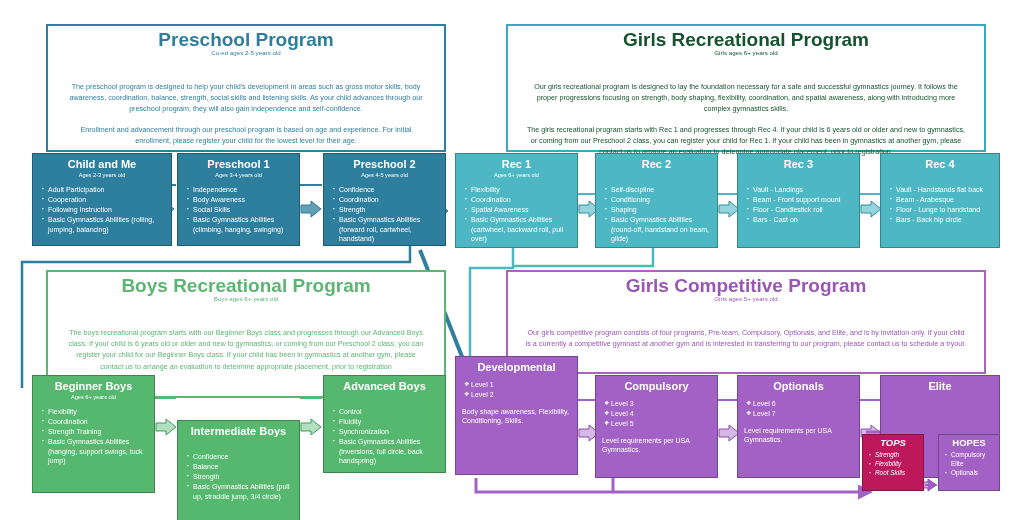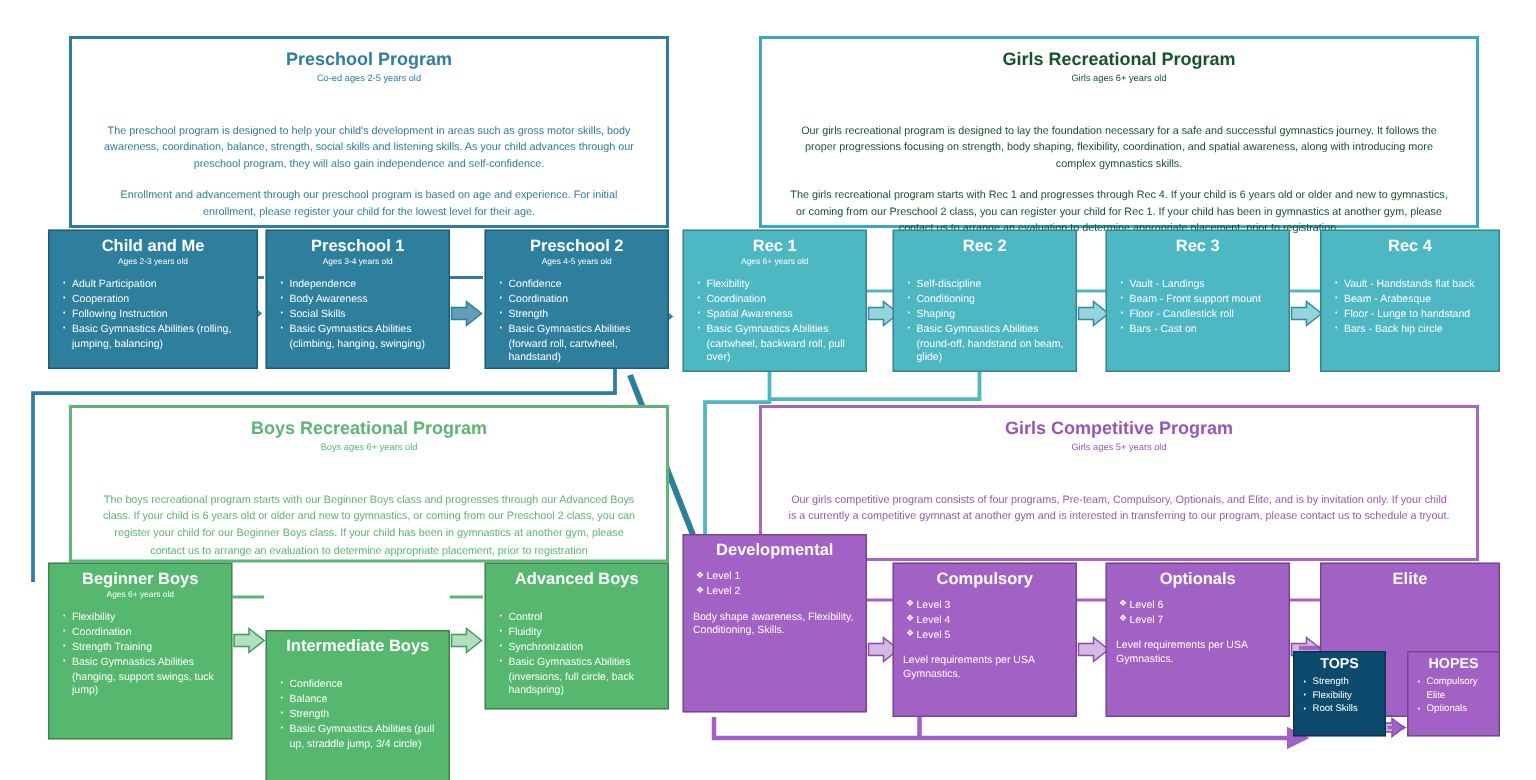--- a/index.html
+++ b/index.html
@@ -6,21 +6,21 @@
   body{
     width:1024px;height:520px;
     background:#ffffff;
     font-family:"Liberation Sans", sans-serif;
     overflow:hidden;
   }
   #stage{position:relative;width:1024px;height:520px;}
 
   
   .panel{position:absolute;box-sizing:border-box;border:2px solid;background:#fff;}
-  .panel .p-title{text-align:center;font-weight:bold;font-size:12px;line-height:15px;margin-top:6px;}
+  .panel .p-title{text-align:center;font-weight:bold;font-size:19px;line-height:15px;margin-top:6px;}
   .panel .p-sub{text-align:center;font-size:6.2px;line-height:9px;margin-top:1px;}
   .panel .p-body{text-align:center;font-size:7.2px;line-height:11.2px;padding:0 16px;margin-top:24px;}
   .panel .p-body p{margin:0 0 9px 0;}
 
   .panel.teal{border-color:#3aa9bd;}
   .panel.teal .p-title,.panel.teal .p-sub,.panel.teal .p-body{color:#14532d;}
   .panel.steel{border-color:#2e7e9e;}
   .panel.steel .p-title,.panel.steel .p-sub,.panel.steel .p-body{color:#2e7e9e;}
   .panel.green{border-color:#5cb573;}
   .panel.green .p-title,.panel.green .p-sub,.panel.green .p-body{color:#5cb573;}
@@ -34,21 +34,21 @@
   .lbox ul{list-style:none;margin:6px 0 0 0;padding:0 5px 0 8px;}
   .lbox ul li{font-size:7px;line-height:9.6px;position:relative;padding-left:7px;margin-bottom:.5px;}
   .lbox ul li:before{content:"\00b7";position:absolute;left:0;top:-1px;font-size:11px;line-height:9.6px;}
   .lbox ul.dia li:before{content:"\2756";font-size:6px;top:0px;}
   .lbox .l-note{font-size:7px;line-height:9.6px;padding:0 6px;margin-top:7px;}
 
   .bx-steel{background:#2e7e9e;}
   .bx-teal{background:#4db8c4;}
   .bx-green{background:#55b86e;}
   .bx-purple{background:#a261c4;}
-  .bx-magenta{background:#0c4a6e;}
+  .bx-magenta{background:#be185d;font-style:italic;}
 
   .lbox.compact .l-title{font-size:9.5px;line-height:11px;margin-top:2px;}
   .lbox.compact ul li{font-size:6.4px;line-height:8.6px;}
 
   
   .conn{position:absolute;}
 
   
   .barrow{position:absolute;}
   svg{display:block;overflow:visible;}
@@ -224,21 +224,21 @@
   <div class="lbox bx-teal" style="left:880px;top:153px;width:120px;height:95px;">
     <div class="l-title">Rec 4</div>
     <ul style="margin-top:14px;">
       <li>Vault - Handstands flat back</li>
       <li>Beam -  Arabesque</li>
       <li>Floor - Lunge to handstand</li>
       <li>Bars - Back hip circle</li>
     </ul>
   </div>
 
-  <div class="panel green" style="left:46px;top:270px;width:400px;height:105px;">
+  <div class="panel green" style="left:46px;top:270px;width:400px;height:128px;">
     <div class="p-title">Boys Recreational Program</div>
     <div class="p-sub">Boys ages 6+ years old</div>
     <div class="p-body">
       <p>The boys recreational program starts with our Beginner Boys class and progresses through our Advanced Boys class. If your child is 6 years old or older and new to gymnastics, or coming from our Preschool 2 class, you can register your child for our Beginner Boys class. If your child has been in gymnastics at another gym, please contact us to arrange an evaluation to determine appropriate placement, prior to registration</p>
     </div>
   </div>
 
   <div class="lbox bx-green" style="left:32px;top:375px;width:123px;height:118px;">
     <div class="l-title">Beginner Boys</div>
     <div class="l-sub">Ages 6+ years old</div>

